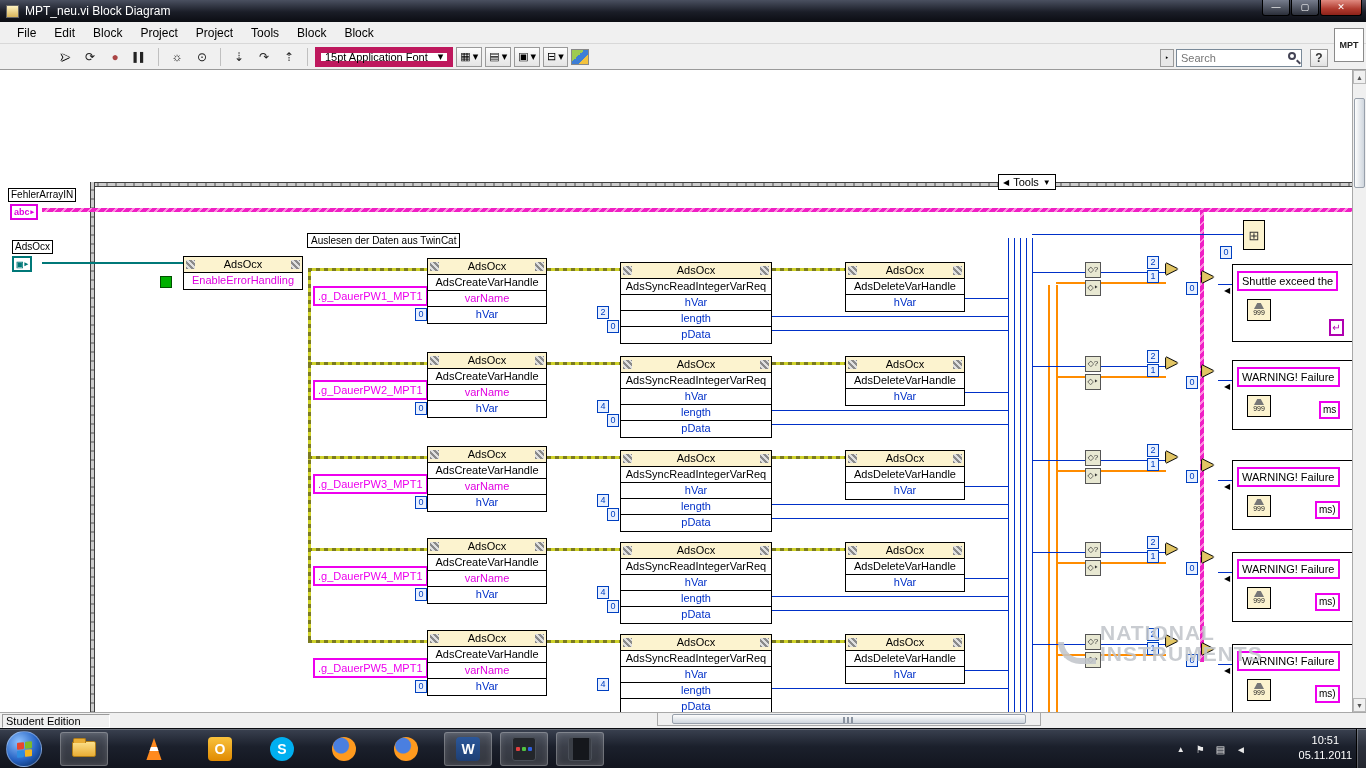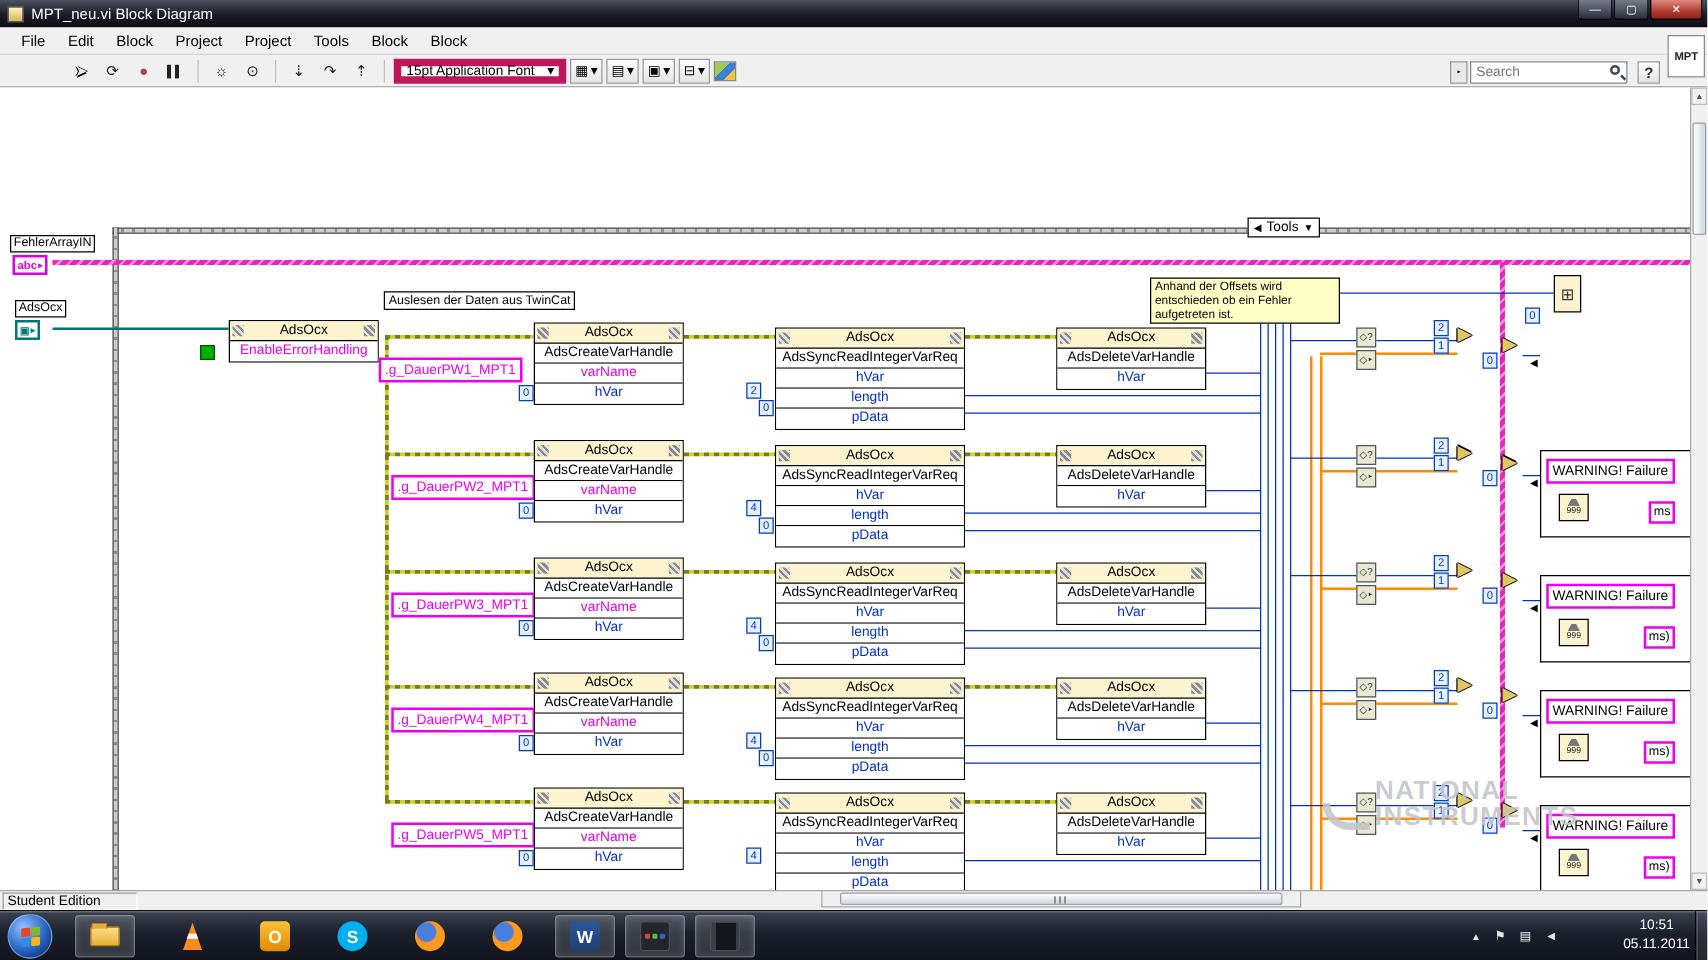--- a/index.html
+++ b/index.html
@@ -217,21 +217,20 @@
   <div class="abs vwire-blue" style="left:1008px;top:168px;height:474px"></div>
   <div class="abs vwire-blue" style="left:1014px;top:168px;height:474px"></div>
   <div class="abs vwire-blue" style="left:1020px;top:168px;height:474px"></div>
   <div class="abs vwire-blue" style="left:1026px;top:168px;height:474px"></div>
   <div class="abs vwire-blue" style="left:1032px;top:168px;height:474px"></div>
   <div class="abs vwire-orange" style="left:1048px;top:215px;height:427px"></div>
   <div class="abs vwire-orange" style="left:1056px;top:215px;height:427px"></div>
   <div class="abs wire-blue" style="left:1032px;top:164px;width:211px"></div>
 
   <div class="abs comment" style="left:307px;top:163px">Auslesen der Daten aus TwinCat</div>
-  <div class="abs comment yellow" style="left:920px;top:152px">Anhand der Offsets wird entschieden ob ein Fehler aufgetreten ist.</div>
 
   <div class="abs tfconst" style="left:160px;top:206px"></div>
   <div class="abs node" style="left:183px;top:186px;width:120px">
     <div class="hdr"><span class="hicon l"></span><span>AdsOcx</span><span class="hicon r"></span></div>
     <div class="frow txt-pink">EnableErrorHandling</div>
   </div>
 
   <div class="abs idxnode" style="left:1243px;top:150px">
       <span>⊞</span>
     </div>
@@ -239,21 +238,21 @@
 
   <div class="abs" style="left:0;top:188px;width:1352px;height:94px">
     <div class="abs wire-olive" style="left:308px;top:10px;width:119px"></div>
     <div class="abs wire-olive" style="left:547px;top:10px;width:73px"></div>
     <div class="abs wire-olive" style="left:772px;top:10px;width:73px"></div>
     <div class="abs wire-blue" style="left:772px;top:58px;width:236px"></div>
     <div class="abs wire-blue" style="left:772px;top:72px;width:236px"></div>
     <div class="abs wire-blue" style="left:965px;top:40px;width:43px"></div>
     <div class="abs wire-blue" style="left:1032px;top:14px;width:134px"></div>
     <div class="abs wire-orange" style="left:1056px;top:24px;width:110px"></div>
-    <div class="abs sconst" style="left:303px;top:28px">.g_DauerPW1_MPT1</div>
+    <div class="abs sconst" style="left:313px;top:28px">.g_DauerPW1_MPT1</div>
     <div class="abs nconst" style="left:415px;top:50px">0</div>
     <div class="abs node" style="left:427px;top:0;width:120px">
       <div class="hdr"><span class="hicon l"></span><span>AdsOcx</span><span class="hicon r"></span></div>
       <div class="frow">AdsCreateVarHandle</div>
       <div class="frow txt-pink">varName</div>
       <div class="frow txt-blue">hVar</div>
     </div>
     <div class="abs nconst" style="left:597px;top:48px">2</div>
     <div class="abs nconst" style="left:607px;top:62px">0</div>
     <div class="abs node" style="left:620px;top:4px;width:152px">
@@ -430,20 +429,28 @@
     <div class="abs nconst" style="left:1147px;top:12px">1</div>
     <div class="abs selnode" style="left:1085px;top:4px">◇?</div>
     <div class="abs selnode" style="left:1085px;top:22px">◇‣</div>
     <span class="abs tri" style="left:1166px;top:2px">▶</span>
     <div class="abs nconst" style="left:1186px;top:24px">0</div>
     <span class="abs tri" style="left:1202px;top:10px">▶</span>
   </div>
 
   <span class="abs casemark" style="left:1224px;top:216px">◀</span>
   <div class="abs wire-blue" style="left:1218px;top:214px;width:14px"></div>
+  <div class="abs warnframe" style="left:1232px;top:194px;height:78px">
+    <div class="abs warnbox" style="left:4px;top:6px">Shuttle exceed the</div>
+    <div class="abs waiticon" style="left:14px;top:34px">
+      <div class="metro"></div>
+      <div class="wnum">999</div>
+    </div>
+    <div class="abs retn" style="left:96px;top:54px">↵</div>
+  </div>
 
   <span class="abs casemark" style="left:1224px;top:312px">◀</span>
   <div class="abs wire-blue" style="left:1218px;top:310px;width:14px"></div>
   <div class="abs warnframe" style="left:1232px;top:290px">
     <div class="abs warnbox" style="left:4px;top:6px">WARNING! Failure</div>
     <div class="abs waiticon" style="left:14px;top:34px">
       <div class="metro"></div>
       <div class="wnum">999</div>
     </div>
     <div class="abs msconst" style="left:86px;top:40px">ms</div>

